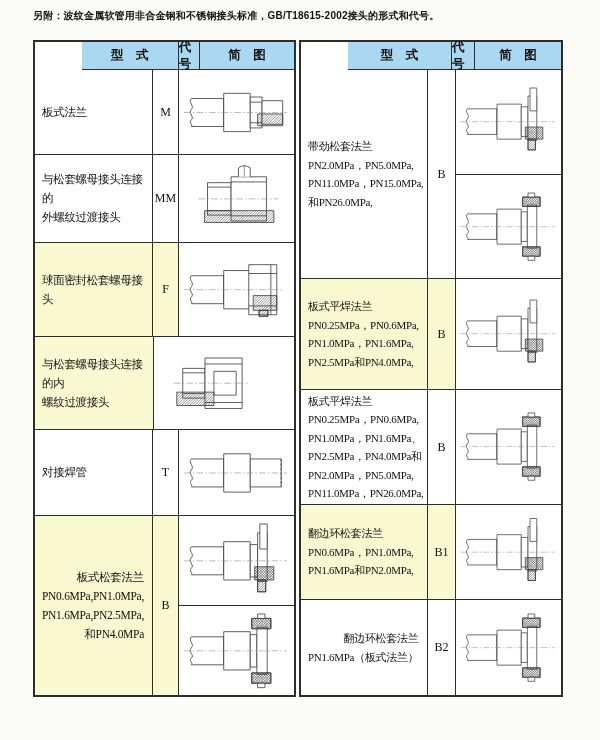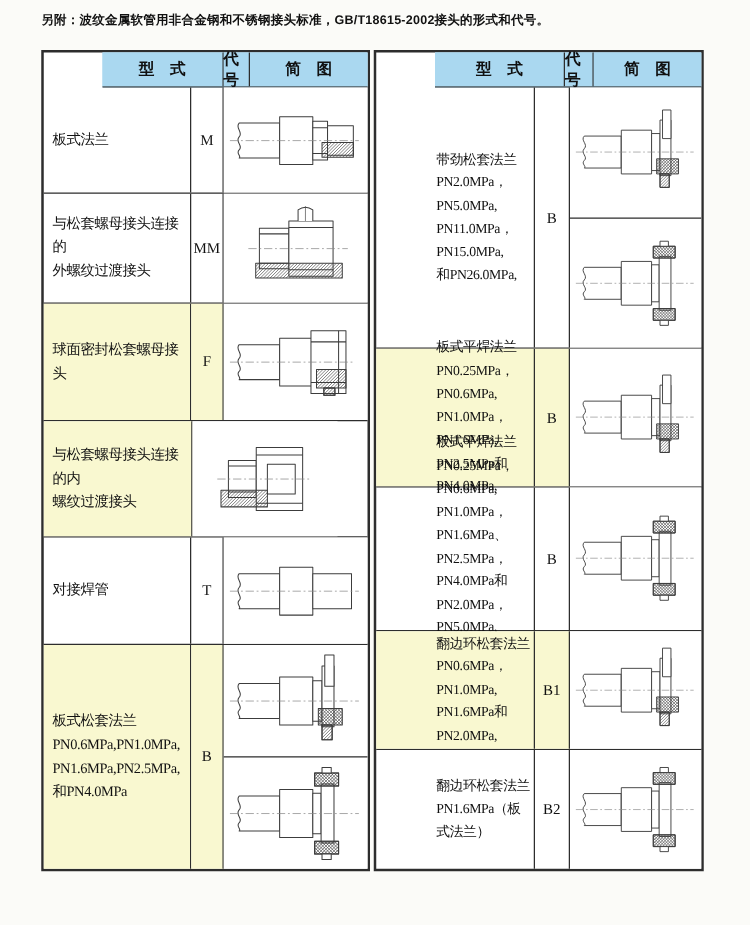--- a/index.html
+++ b/index.html
@@ -33,42 +33,42 @@
   .table.right{width:264px;}
   .thead{
     display:flex;height:28px;background:var(--header-bg);
     border-bottom:1px solid var(--bd);flex:none;margin-left:47px;
   }
   .thead .cell{
     display:flex;align-items:center;justify-content:center;
     font-weight:bold;font-size:12.5px;background:var(--header-bg);
   }
   .row{display:flex;border-bottom:1px solid var(--bd);flex:none;}
-  .row:last-child{border-bottom:none;flex:1;}
+  .row:last-child{border-bottom:none;flex:1;text-align:right;}
   .cell{border-right:1px solid var(--bd);height:100%;}
   .cell:last-child{border-right:none;}
   .c-type{display:flex;align-items:center;}
   .c-type .txt{
     padding:2px 2px 2px 7px;
     font-family:"Liberation Serif","DejaVu Serif",serif;
     font-size:11.5px;line-height:19px;letter-spacing:-0.3px;
     white-space:pre-line;
   }
   .c-code{
     display:flex;align-items:center;justify-content:center;
     font-family:"Liberation Serif","DejaVu Serif",serif;
     font-size:12px;
   }
   .left .c-type{width:119px;}
   .left .c-code{width:26px;}
   .left .c-diag{width:116px;}
   .right .c-type{width:128px;}
   .right .c-code{width:28px;}
   .right .c-diag{width:106px;}
-  .right .c-type .txt{font-size:11px;line-height:18.5px;margin-left:41px;}
+  .right .c-type .txt{font-size:11px;line-height:18.5px;}
   .hl .c-type,.hl .c-code{background:var(--hl-bg);}
   .c-diag{display:flex;flex-direction:column;background:#fff;}
   .sub{flex:1;display:flex;align-items:center;justify-content:center;overflow:hidden;}
   .sub + .sub{border-top:1px solid var(--bd);}
   svg.fit{width:96%;height:94%;}
 </style>
 </head>
 <body>
 
 <div class="page-title">另附：波纹金属软管用非合金钢和不锈钢接头标准，GB/T18615-2002接头的形式和代号。</div>

